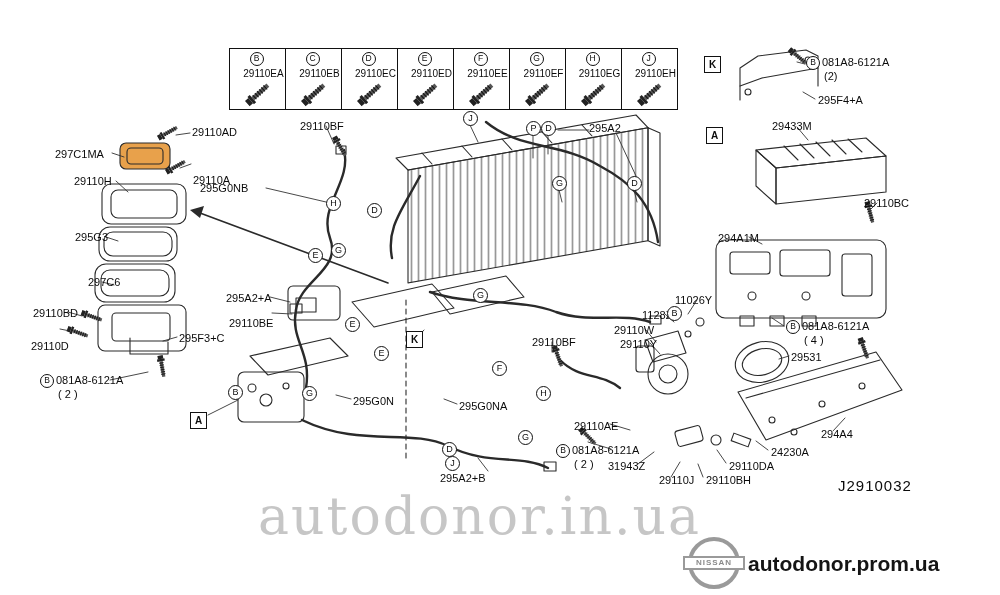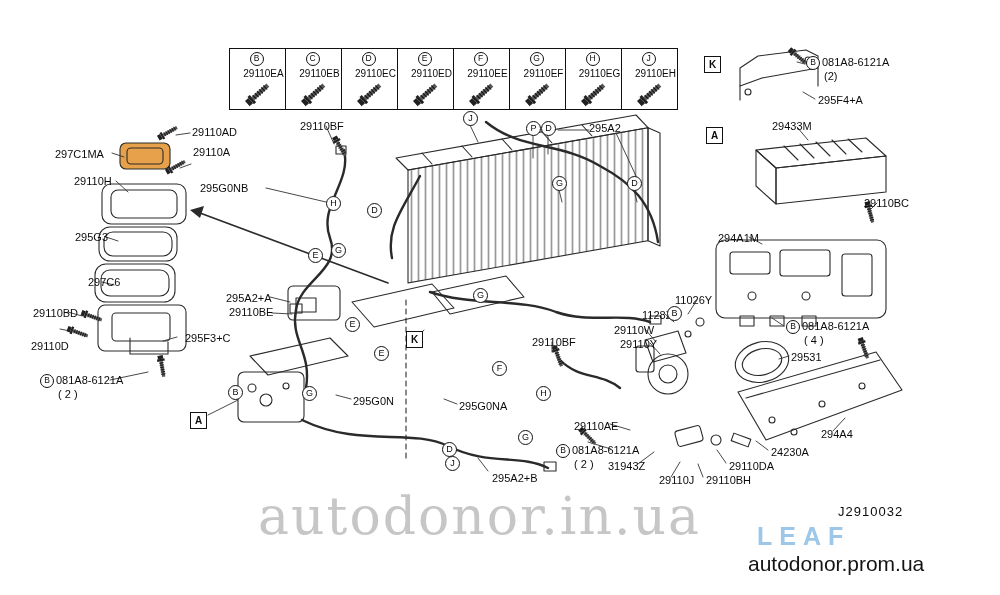--- a/index.html
+++ b/index.html
@@ -2,21 +2,21 @@
 <html><head>
 <meta charset="utf-8">
 <style>
   html,body{margin:0;padding:0;background:#fff;}
   .stage{position:relative;width:1000px;height:595px;background:#fff;overflow:hidden;
          font-family:"Liberation Sans",sans-serif;color:#0b0b0b;}
   .art{position:absolute;left:0;top:0;width:1000px;height:595px;z-index:1;}
   .screw{position:absolute;width:24px;height:9px;z-index:1;}
   
   .plbl{position:absolute;z-index:3;font:11px/1.1 "Liberation Sans",sans-serif;white-space:nowrap;color:#0b0b0b;}
-  .dnum{font-size:13px;letter-spacing:1px;margin-top:27px;}
+  .dnum{font-size:15px;letter-spacing:1px;}
   
   .callout{position:absolute;z-index:3;width:13px;height:13px;border:1px solid #111;border-radius:50%;
            background:#fff;font:9px/12px "Liberation Sans",sans-serif;text-align:center;}
   .ccircle{display:inline-block;width:12px;height:12px;border:1px solid #111;border-radius:50%;
            font:8.5px/11px "Liberation Sans",sans-serif;text-align:center;vertical-align:middle;margin-right:2px;background:#fff;}
   
   .boxref{position:absolute;z-index:3;width:15px;height:15px;border:1.4px solid #111;background:#fff;
           font:bold 10px/15px "Liberation Sans",sans-serif;text-align:center;}
   
   .fnote{position:absolute;z-index:3;font:11px/1.2 "Liberation Sans",sans-serif;white-space:nowrap;}
@@ -27,21 +27,21 @@
          display:flex;flex-direction:column;align-items:center;padding-top:3px;}
   .lcell .lpart{font-size:10px;margin-top:2px;margin-left:12px;}
   .lscrew{width:30px;height:12px;margin-top:9px;transform:rotate(-42deg);}
   
   .wm-center{position:absolute;left:155px;top:233px;z-index:2;font-family:"DejaVu Serif",serif;
              font-size:62px;color:#7d7d7d;opacity:.55;letter-spacing:3px;pointer-events:none;white-space:nowrap;}
   .wm-bottom{position:absolute;left:258px;top:486px;z-index:2;font-family:"DejaVu Serif",serif;
              font-size:52px;color:#8f8f8f;opacity:.5;letter-spacing:2px;pointer-events:none;white-space:nowrap;}
   .wm-leaf{position:absolute;left:757px;top:522px;z-index:2;font-size:25px;font-weight:bold;
            letter-spacing:7px;color:#9cc7e8;}
-  .wm-site{position:absolute;left:748px;top:552px;z-index:2;font-size:21px;font-weight:normal;color:#141414;}
+  .wm-site{position:absolute;left:748px;top:552px;z-index:2;font-size:21px;font-weight:bold;color:#141414;}
   .nissan-logo{position:absolute;left:688px;top:537px;width:52px;height:52px;z-index:2;}
   .nl-circle{position:absolute;left:0;top:0;width:52px;height:52px;border:4px solid #9a9a9a;
              border-radius:50%;box-sizing:border-box;}
   .nl-bar{position:absolute;left:-5px;top:19px;width:62px;height:14px;background:#fff;border:2px solid #9a9a9a;
           box-sizing:border-box;font:bold 8px/10px "Liberation Sans",sans-serif;text-align:center;
           color:#8a8a8a;letter-spacing:1px;}
 </style>
 </head>
 <body>
 
@@ -309,36 +309,36 @@
     </div>
   </div>
 
   <span class="boxref" style="left:704px;top:56px">K</span>
   <span class="boxref" style="left:706px;top:127px">A</span>
   <span class="boxref" style="left:406px;top:331px">K</span>
   <span class="boxref" style="left:190px;top:412px">A</span>
 
   <div class="plbl" style="left:192px;top:126px">29110AD</div>
   <div class="plbl" style="left:55px;top:148px">297C1MA</div>
-  <div class="plbl" style="left:193px;top:146px">29110A</div>
+  <div class="plbl" style="left:193px;top:174px">29110A</div>
   <div class="plbl" style="left:74px;top:175px">29110H</div>
   <div class="plbl" style="left:200px;top:182px">295G0NB</div>
   <div class="plbl" style="left:300px;top:120px">29110BF</div>
   <div class="plbl" style="left:589px;top:122px">295A2</div>
   <div class="plbl" style="left:75px;top:231px">295G3</div>
   <div class="plbl" style="left:88px;top:276px">297C6</div>
   <div class="plbl" style="left:33px;top:307px">29110BD</div>
   <div class="plbl" style="left:31px;top:340px">29110D</div>
-  <div class="plbl" style="left:185px;top:332px">295F3+C</div>
+  <div class="plbl" style="left:179px;top:332px">295F3+C</div>
   <div class="plbl" style="left:226px;top:292px">295A2+A</div>
-  <div class="plbl" style="left:229px;top:306px">29110BE</div>
+  <div class="plbl" style="left:229px;top:317px">29110BE</div>
   <div class="plbl" style="left:353px;top:395px">295G0N</div>
   <div class="plbl" style="left:459px;top:400px">295G0NA</div>
   <div class="plbl" style="left:532px;top:336px">29110BF</div>
-  <div class="plbl" style="left:492px;top:472px">295A2+B</div>
+  <div class="plbl" style="left:440px;top:472px">295A2+B</div>
   <div class="plbl" style="left:614px;top:324px">29110W</div>
   <div class="plbl" style="left:620px;top:338px">29110Y</div>
   <div class="plbl" style="left:675px;top:294px">11026Y</div>
   <div class="plbl" style="left:642px;top:309px">1128Z</div>
   <div class="plbl" style="left:772px;top:120px">29433M</div>
   <div class="plbl" style="left:864px;top:197px">29110BC</div>
   <div class="plbl" style="left:718px;top:232px">294A1M</div>
   <div class="plbl" style="left:791px;top:351px">29531</div>
   <div class="plbl" style="left:821px;top:428px">294A4</div>
   <div class="plbl" style="left:771px;top:446px">24230A</div>
@@ -382,16 +382,19 @@
   <span class="callout" style="left:302px;top:386px">G</span>
   <span class="callout" style="left:374px;top:346px">E</span>
   <span class="callout" style="left:228px;top:385px">B</span>
   <span class="callout" style="left:442px;top:442px">D</span>
   <span class="callout" style="left:445px;top:456px">J</span>
   <span class="callout" style="left:345px;top:317px">E</span>
   <span class="callout" style="left:518px;top:430px">G</span>
   <span class="callout" style="left:667px;top:306px">B</span>
 
   <div class="wm-bottom">autodonor.in.ua</div>
-  <div class="wm-leaf">LEAF</div>
+  <div class="nissan-logo">
+    <div class="nl-circle"></div>
+    <div class="nl-bar">NISSAN</div>
+  </div>
   <div class="wm-site">autodonor.prom.ua</div>
 
 </div>
 
 </body></html>

